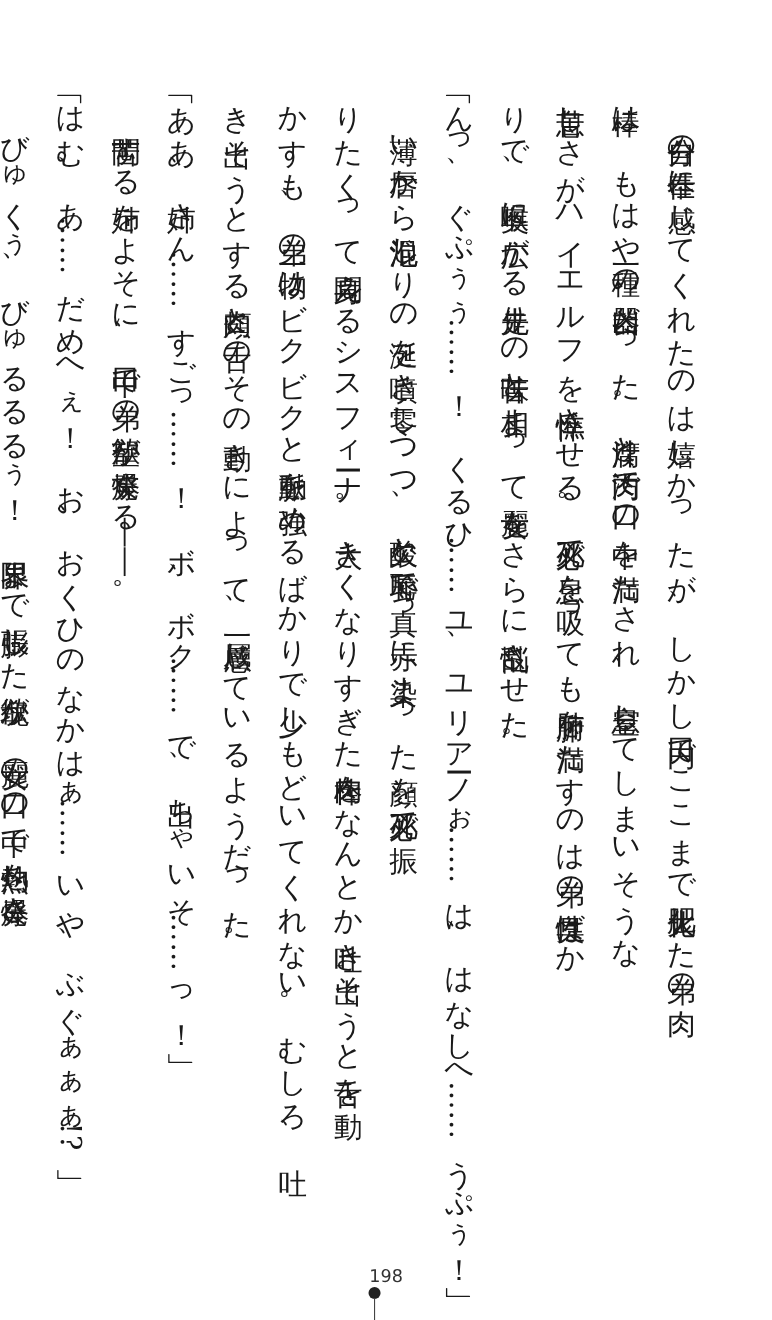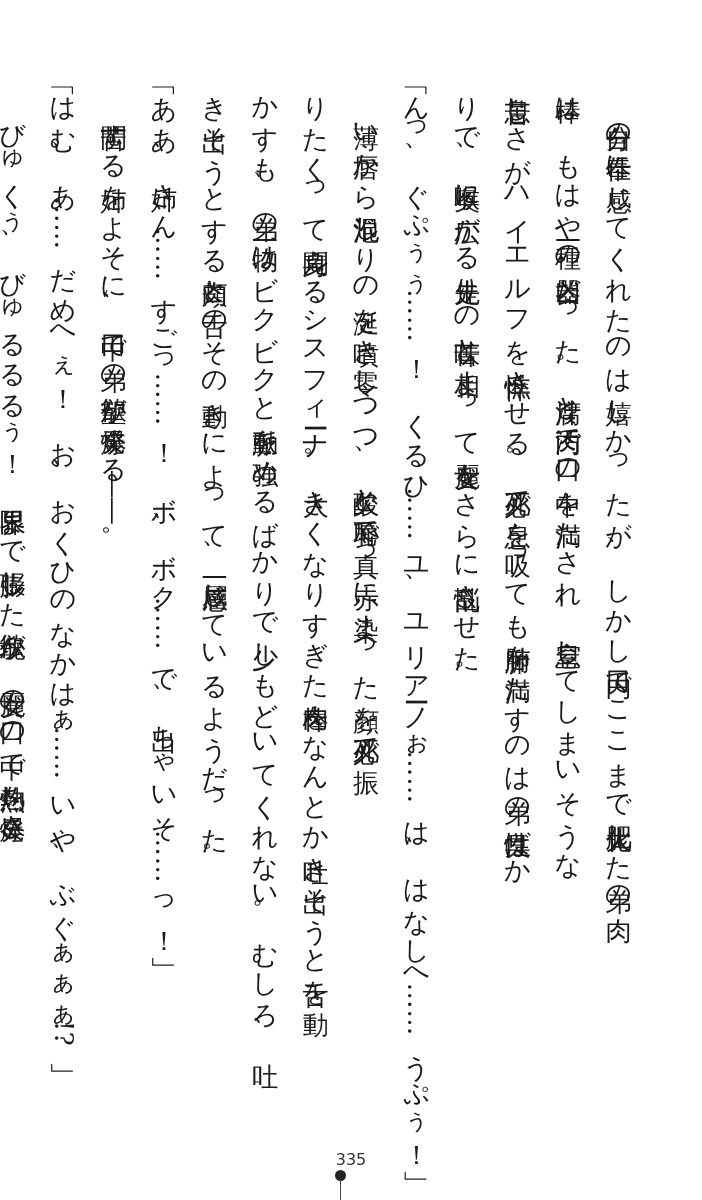--- a/index.html
+++ b/index.html
@@ -79,16 +79,16 @@
     <span class="line">りたくって身悶えるシスフィーナ。大きくなりすぎた肉棒をなんとか吐き出そうと舌を動</span>
     <span class="line">かすも、弟の一物はビクビクと脈動を強めるばかりで少しもどいてくれない。むしろ、吐</span>
     <span class="line">き出そうとする頬肉と舌のその動きによって、一層感じているようだった。</span>
     <span class="line">「ああ、姉さん……すごっ……！　ボ、ボク……で、出ちゃいそ……っ！」</span>
     <span class="line">　苦悶する姉をよそに、口中で弟の欲望が爆発する――。</span>
     <span class="line">「はむ、あ……だめへぇ！　お、おくひのなかはぁ……いや、ぶぐぁぁぁ!?」</span>
     <span class="line">　びゅくぅ、びゅるるるぅ！　限界まで膨張した欲塊が、麗女の口の中で灼熱を爆発さ</span>
 
   </div>
 
-  <div class="page-number">335</div>
+  <div class="page-number">198</div>
   <div class="ornament-dot"></div>
   <div class="ornament-line"></div>
 </div>
 
 </body></html>

